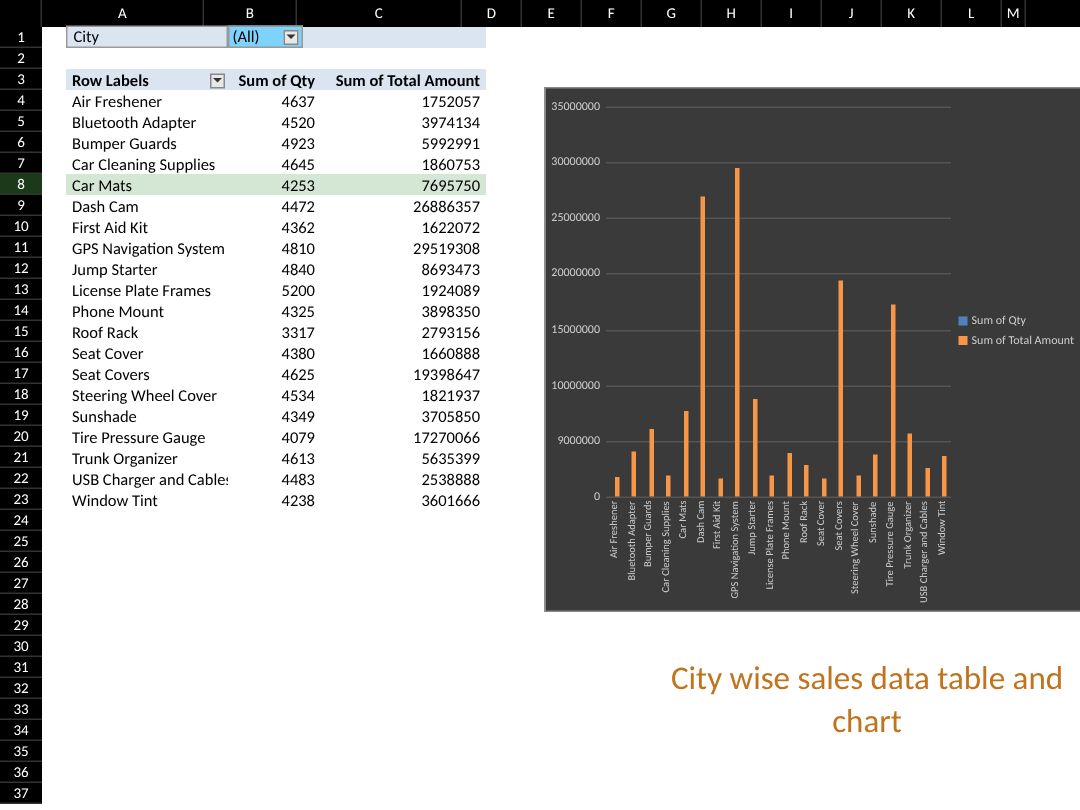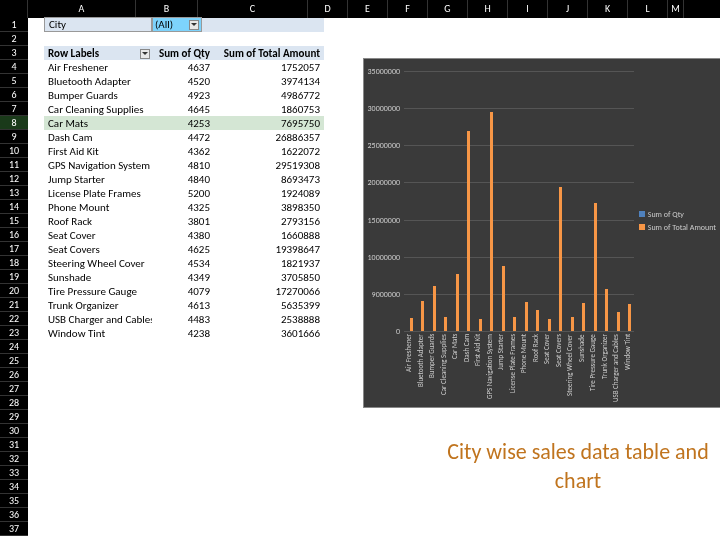--- a/index.html
+++ b/index.html
@@ -176,21 +176,21 @@
             <div class="c3">1752057</div>
           </div>
           <div class="pivot-row">
             <div class="c1">Bluetooth Adapter</div>
             <div class="c2">4520</div>
             <div class="c3">3974134</div>
           </div>
           <div class="pivot-row">
             <div class="c1">Bumper Guards</div>
             <div class="c2">4923</div>
-            <div class="c3">4986772</div>
+            <div class="c3">5992991</div>
           </div>
           <div class="pivot-row">
             <div class="c1">Car Cleaning Supplies</div>
             <div class="c2">4645</div>
             <div class="c3">1860753</div>
           </div>
           <div class="pivot-row sel-row">
             <div class="c1">Car Mats</div>
             <div class="c2">4253</div>
             <div class="c3">7695750</div>
@@ -220,21 +220,21 @@
             <div class="c2">5200</div>
             <div class="c3">1924089</div>
           </div>
           <div class="pivot-row">
             <div class="c1">Phone Mount</div>
             <div class="c2">4325</div>
             <div class="c3">3898350</div>
           </div>
           <div class="pivot-row">
             <div class="c1">Roof Rack</div>
-            <div class="c2">3801</div>
+            <div class="c2">3317</div>
             <div class="c3">2793156</div>
           </div>
           <div class="pivot-row">
             <div class="c1">Seat Cover</div>
             <div class="c2">4380</div>
             <div class="c3">1660888</div>
           </div>
           <div class="pivot-row">
             <div class="c1">Seat Covers</div>
             <div class="c2">4625</div>

